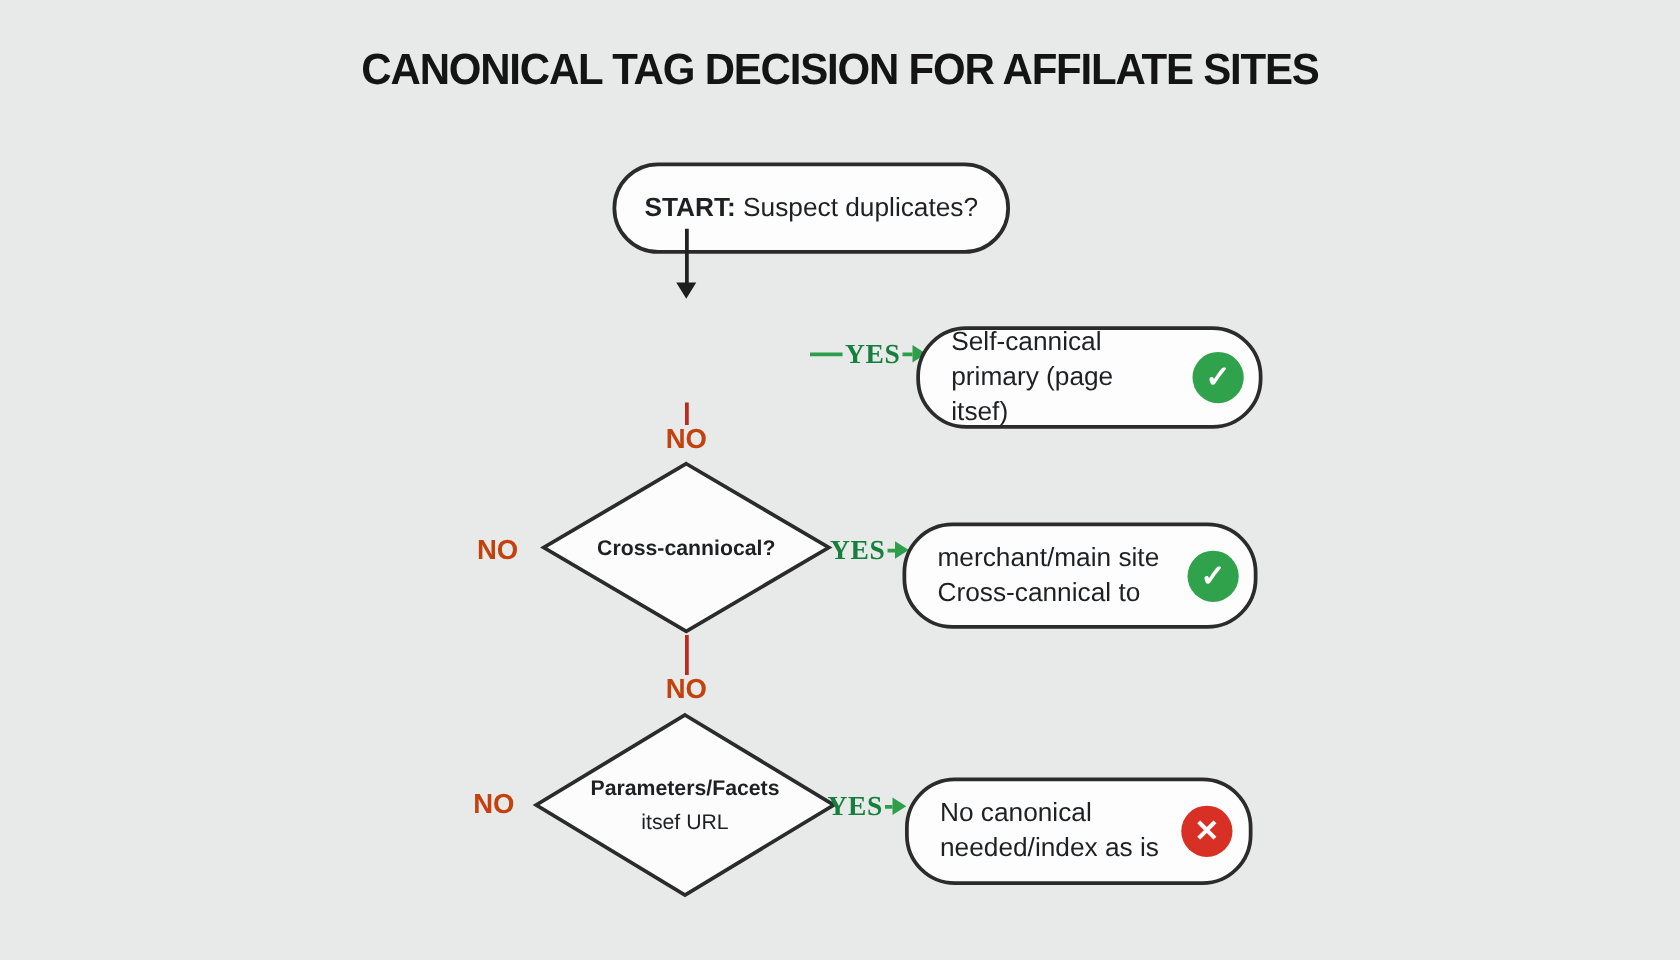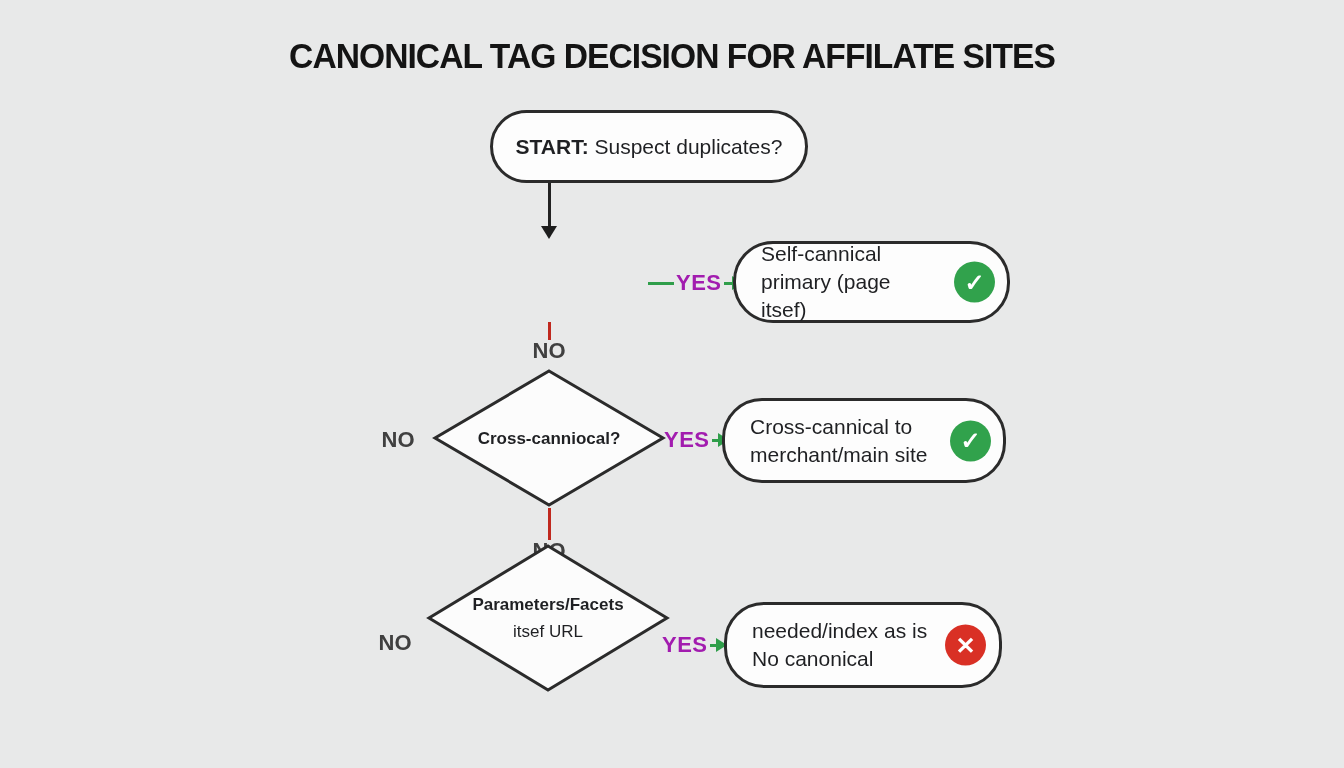--- a/index.html
+++ b/index.html
@@ -24,21 +24,21 @@
     transform:scaleX(0.96);
   }
 
   
   .node {
     background:#fdfdfd;
     border:3px solid #2b2b2b;
     display:flex; align-items:center;
     font-size:21px;
   }
-  .pill { border-radius:40px; }
+  .pill { border-radius:40px;margin-top:20px; }
 
   .node-text { line-height:28px; }
 
   
   .vline { width:3px; background:#222; }
   .vline-red { width:3px; background:#c0281e; }
   .arrowhead-down {
     width:0; height:0;
     border-left:8px solid transparent;
     border-right:8px solid transparent;
@@ -46,25 +46,25 @@
   }
   .yes-row { display:flex; align-items:center; }
   .hline-green { height:3px; background:#2f9e4a; }
   .arrowhead-right {
     width:0; height:0;
     border-top:7px solid transparent;
     border-bottom:7px solid transparent;
     border-left:11px solid #2f9e4a;
   }
   .yes-label {
-    color:#a21caf; font-weight:bold; font-size:22px;
-    letter-spacing:0.5px; padding:0 2px;
+    color:#15803d; font-weight:bold; font-size:22px;
+    letter-spacing:0.5px; padding:0 2px;font-family:Liberation Serif, serif;
   }
   .no-label {
-    color:#404040; font-weight:bold; font-size:22px;
+    color:#c2410c; font-weight:bold; font-size:22px;
     text-align:center;
   }
 
   
   .diamond-wrap { text-align:center; }
   .diamond-label {
     position:absolute; left:0; top:0; width:100%; height:100%;
     display:flex; flex-direction:column; justify-content:center; align-items:center;
     font-size:17px; line-height:27px;
   }
@@ -128,52 +128,52 @@
   <div class="no-label abs" style="left:372px; top:427px; width:52px;">NO</div>
 
   <div class="yes-row abs" style="left:662px; top:427px; height:26px;">
     <div class="yes-label">YES</div>
     <div class="hline-green" style="width:6px;"></div>
     <div class="arrowhead-right"></div>
   </div>
 
   <div class="node pill abs" style="left:722px; top:398px; width:284px; height:85px;">
     <div class="node-text result-text">
+      <div>merchant/main site</div>
       <div>Cross-cannical to</div>
-      <div>merchant/main site</div>
     </div>
     <div class="status-icon icon-green" style="right:12px;">
       <span>✓</span>
     </div>
   </div>
 
   <div class="vline-red abs" style="left:548px; top:508px; height:32px;"></div>
   <div class="no-label abs" style="left:522px; top:538px; width:54px;">NO</div>
 
-  <div class="diamond-wrap abs" style="left:426px; top:543px; width:244px; height:150px;">
+  <div class="diamond-wrap abs" style="left:426px; top:569px; width:244px; height:150px;">
     <svg width="244" height="150">
       <polygon points="122,3 241,75 122,147 3,75" fill="#fcfcfc" stroke="#2b2b2b" stroke-width="3"></polygon>
     </svg>
     <div class="diamond-label">
       <div class="bold">Parameters/Facets</div>
       <div>itsef URL</div>
     </div>
   </div>
 
   <div class="no-label abs" style="left:369px; top:630px; width:52px;">NO</div>
 
   <div class="yes-row abs" style="left:660px; top:632px; height:26px;">
     <div class="yes-label">YES</div>
     <div class="hline-green" style="width:6px;"></div>
     <div class="arrowhead-right"></div>
   </div>
 
   <div class="node pill abs" style="left:724px; top:602px; width:278px; height:86px;">
     <div class="node-text result-text">
+      <div>No canonical</div>
       <div>needed/index as is</div>
-      <div>No canonical</div>
     </div>
     <div class="status-icon icon-red" style="right:13px;">
       <span>✕</span>
     </div>
   </div>
 
 </div>
 
 </body></html>

